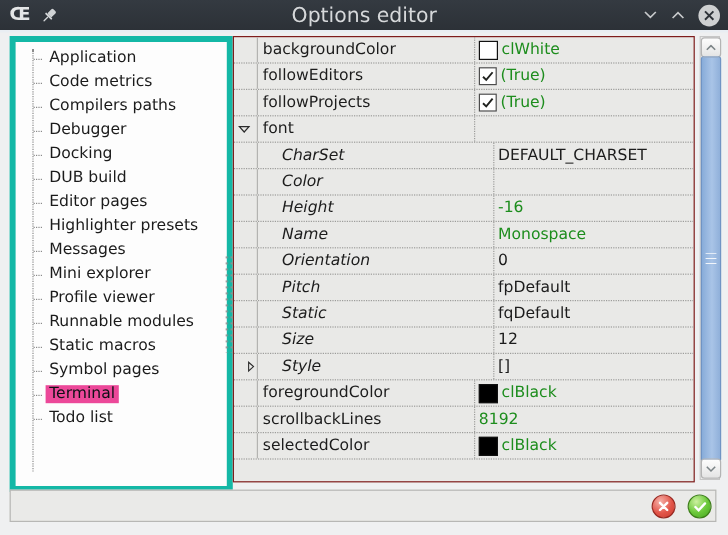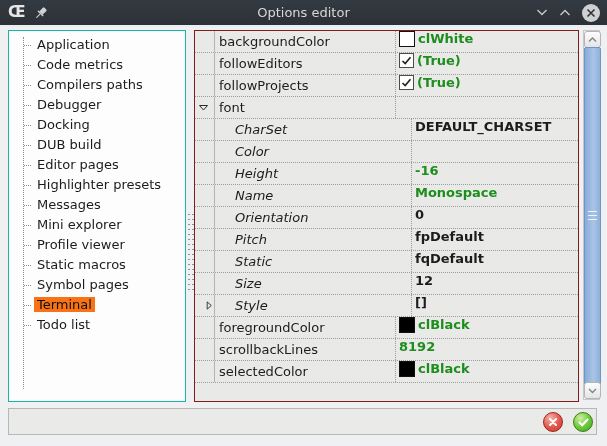--- a/index.html
+++ b/index.html
@@ -13,50 +13,50 @@
     position:absolute;left:0;top:0;width:607px;height:25px;
     background:linear-gradient(#343a41,#2c3137);
     display:flex;align-items:center;
   }
   .titlebar .tb-left{position:absolute;left:8px;top:0;height:25px;display:flex;align-items:center;gap:9px;}
   .app-logo{
     color:#e4e6e7;font-weight:bold;font-size:15px;line-height:15px;letter-spacing:-1px;
   }
   .pin{display:flex;align-items:center;}
   .tb-title{
-    position:absolute;left:0;right:0;text-align:center;color:#d6d8da;font-size:13px;
+    position:absolute;left:0;right:0;text-align:center;color:#d6d8da;font-size:17px;
   }
   .tb-controls{position:absolute;right:7px;top:0;height:25px;display:flex;align-items:center;gap:11px;}
   .tb-chevron{display:flex;align-items:center;}
   .close-btn{
     width:18px;height:18px;border-radius:50%;background:#ced0d1;
     display:flex;align-items:center;justify-content:center;
   }
   .frame-hl{position:absolute;left:0;top:25px;width:607px;height:2px;background:#e9eef3;}
 
   
   .list-box{
     position:absolute;left:8px;top:30px;width:176px;height:370px;
-    background:#fdfdfd;border:1px solid #14b8a6;
+    background:#fdfdfd;border:5px solid #14b8a6;
   }
   .tree{position:relative;padding-top:4px;}
   .tree::before{
     content:"";position:absolute;left:14px;top:6px;height:352px;
     border-left:1px dotted #8b8b8b;
   }
   .tree-item{
     position:relative;height:20px;line-height:20px;padding-left:25px;
     color:#1b1b1b;white-space:nowrap;cursor:default;
   }
   .tree-item::before{
     content:"";position:absolute;left:15px;top:10px;width:7px;
     border-top:1px dotted #8b8b8b;
   }
   .tree-item .lbl{padding:0 3px;}
-  .tree-item.selected .lbl{background:#f97316;color:#0c1014;}
+  .tree-item.selected .lbl{background:#ec4899;color:#0c1014;}
 
   
   .splitter{
     position:absolute;left:187px;top:212px;width:7px;height:82px;
     background:radial-gradient(circle,#8f8f8f 0.8px,transparent 1px);
     background-size:4px 5px;
   }
 
   
   .grid-box{
@@ -67,21 +67,21 @@
   .gutter{
     width:19px;flex:none;border-right:1px solid #b3b3b1;
     display:flex;align-items:center;
   }
   .gutter svg{display:block;}
   .pname{
     width:176px;flex:none;border-right:1px dotted #9c9c9a;
     display:flex;align-items:center;padding-left:4px;color:#1c1c1c;
   }
   .prow.lvl1 .pname{padding-left:20px;font-style:italic;}
-  .pvalue{flex:1;display:flex;padding-left:3px;gap:3px;font-weight:bold;}
+  .pvalue{flex:1;display:flex;align-items:center;padding-left:3px;gap:3px;}
   .swatch{width:14px;height:14px;border:1px solid #111;flex:none;background:#fff;}
   .checkbox{
     width:13px;height:13px;border:1px solid #4c4c4c;background:#fff;flex:none;
     display:flex;align-items:center;justify-content:center;
   }
   .vtext{white-space:nowrap;}
   .vtext.green{color:#1d8d1d;}
   .vtext.black{color:#1c1c1c;}
 
   
@@ -167,20 +167,21 @@
       <div class="tree-item"><span class="lbl">Code metrics</span></div>
       <div class="tree-item"><span class="lbl">Compilers paths</span></div>
       <div class="tree-item"><span class="lbl">Debugger</span></div>
       <div class="tree-item"><span class="lbl">Docking</span></div>
       <div class="tree-item"><span class="lbl">DUB build</span></div>
       <div class="tree-item"><span class="lbl">Editor pages</span></div>
       <div class="tree-item"><span class="lbl">Highlighter presets</span></div>
       <div class="tree-item"><span class="lbl">Messages</span></div>
       <div class="tree-item"><span class="lbl">Mini explorer</span></div>
       <div class="tree-item"><span class="lbl">Profile viewer</span></div>
+      <div class="tree-item"><span class="lbl">Runnable modules</span></div>
       <div class="tree-item"><span class="lbl">Static macros</span></div>
       <div class="tree-item"><span class="lbl">Symbol pages</span></div>
       <div class="tree-item selected"><span class="lbl">Terminal</span></div>
       <div class="tree-item"><span class="lbl">Todo list</span></div>
     </div>
 </div>
 
 <div class="splitter"></div>
 
 <div class="grid-box">

